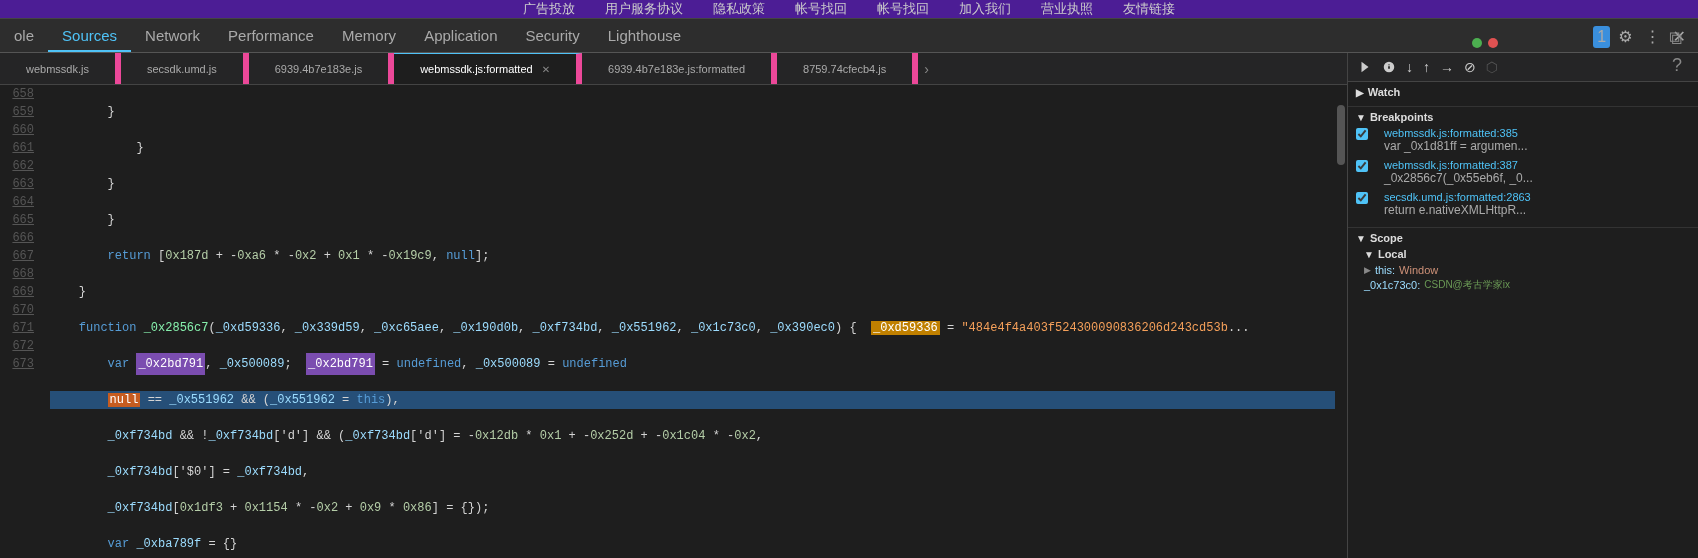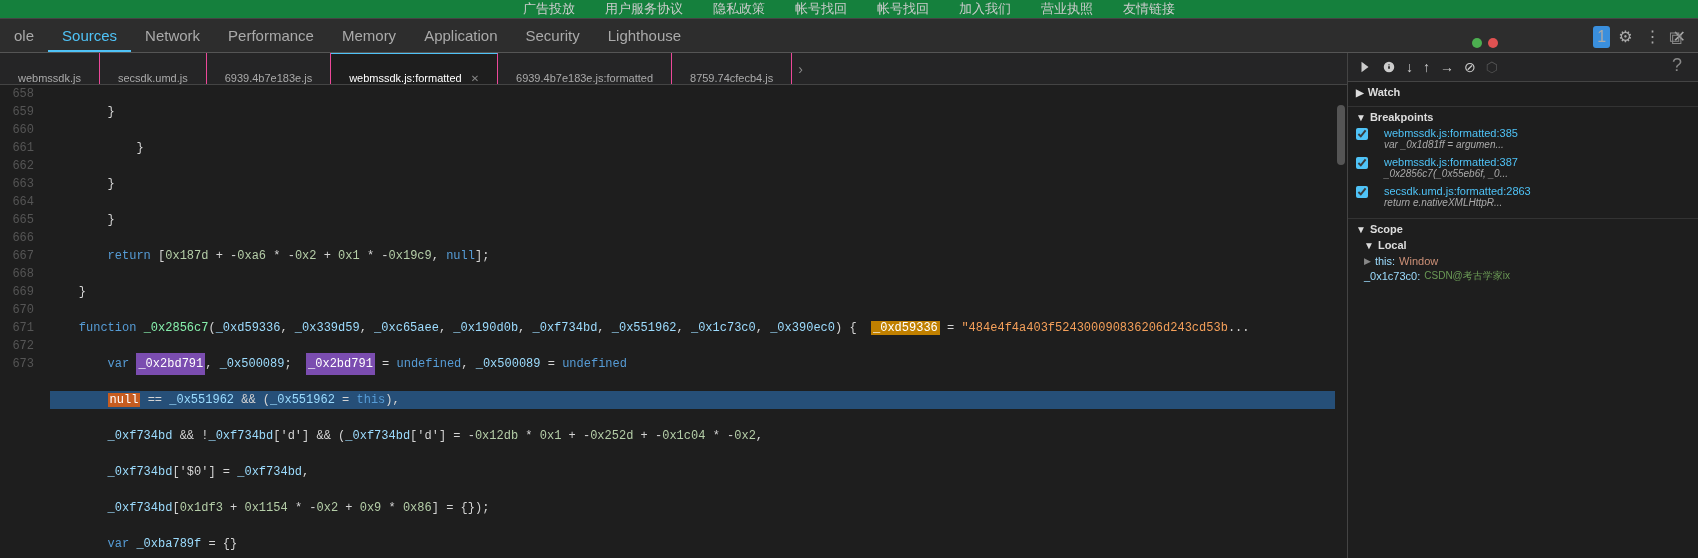--- a/index.html
+++ b/index.html
@@ -28,21 +28,21 @@
       gap: 6px;
       position: absolute;
       right: 200px;
       top: 38px;
     }
     .dot-red { width: 10px; height: 10px; border-radius: 50%; background: #e05252; }
     .dot-green { width: 10px; height: 10px; border-radius: 50%; background: #4caf50; }
 
     
     .website-area {
-      background: #15803d;
+      background: #4c1d95;
       height: 80px;
       display: flex;
       align-items: center;
       justify-content: center;
       gap: 30px;
       font-size: 13px;
     }
     .website-area a {
       color: #ccc;
       text-decoration: none;
@@ -121,26 +121,26 @@
     .file-tabs {
       display: flex;
       background: #252526;
       border-bottom: 1px solid #444;
       overflow-x: auto;
       height: 32px;
       align-items: stretch;
     }
     .file-tab {
       display: flex;
-      align-items: flex-end;
-      padding: 0 18px;
+      align-items: center;
+      padding: 0 26px;
       font-size: 11px;
       color: #aaa;
       cursor: pointer;
-      border-right: 1px solid #ec4899;
+      border-right: 6px solid #ec4899;
       white-space: nowrap;
       gap: 5px;
       min-width: fit-content;
     }
     .file-tab.active {
       color: #fff;
       background: #1e1e1e;
       border-top: 1px solid #4fc3f7;
     }
     .file-tab .close-x {
@@ -172,20 +172,21 @@
       text-align: right;
       padding-right: 8px;
       color: #555;
       background: #1e1e1e;
       user-select: none;
       overflow: hidden;
       padding-top: 0;
     }
     .line-numbers div {
       height: 18px;
+      text-decoration: underline;
     }
     .code-content {
       flex: 1;
       overflow: hidden;
       padding-left: 8px;
       white-space: pre;
     }
     .code-line {
       height: 18px;
       display: block;
@@ -288,21 +289,21 @@
       height: 12px;
       accent-color: #4fc3f7;
       margin-top: 1px;
       flex-shrink: 0;
     }
     .breakpoint-text {
       display: flex;
       flex-direction: column;
     }
     .bp-file { color: #4fc3f7; font-size: 11px; }
-    .bp-code { color: #aaa; font-size: 10px; font-style: italic; }
+    .bp-code { color: #aaa; font-size: 12px; }
 
     .scope-section {
       padding: 4px 8px;
     }
     .scope-local {
       margin-left: 8px;
     }
     .scope-item {
       display: flex;
       align-items: center;

